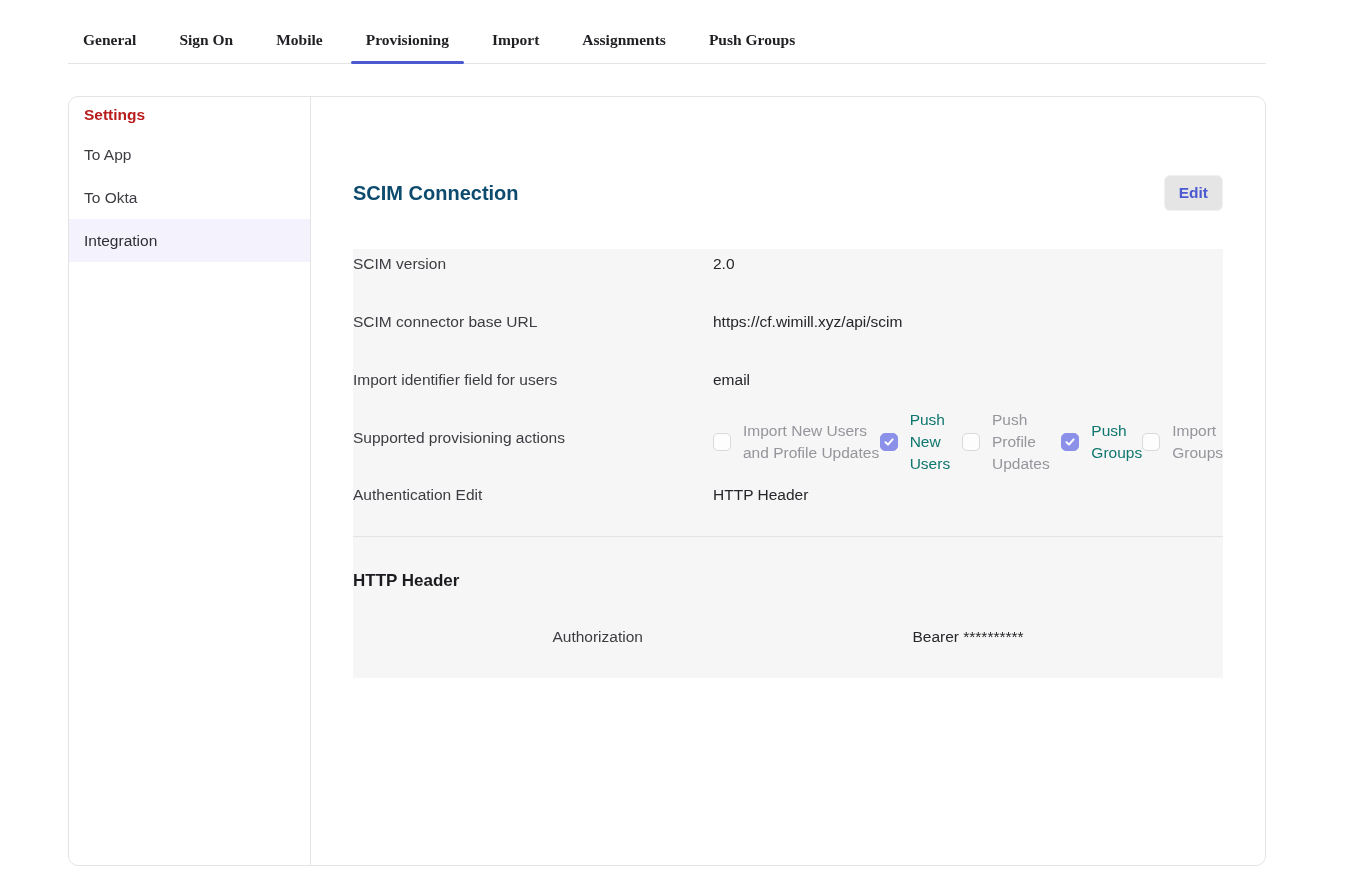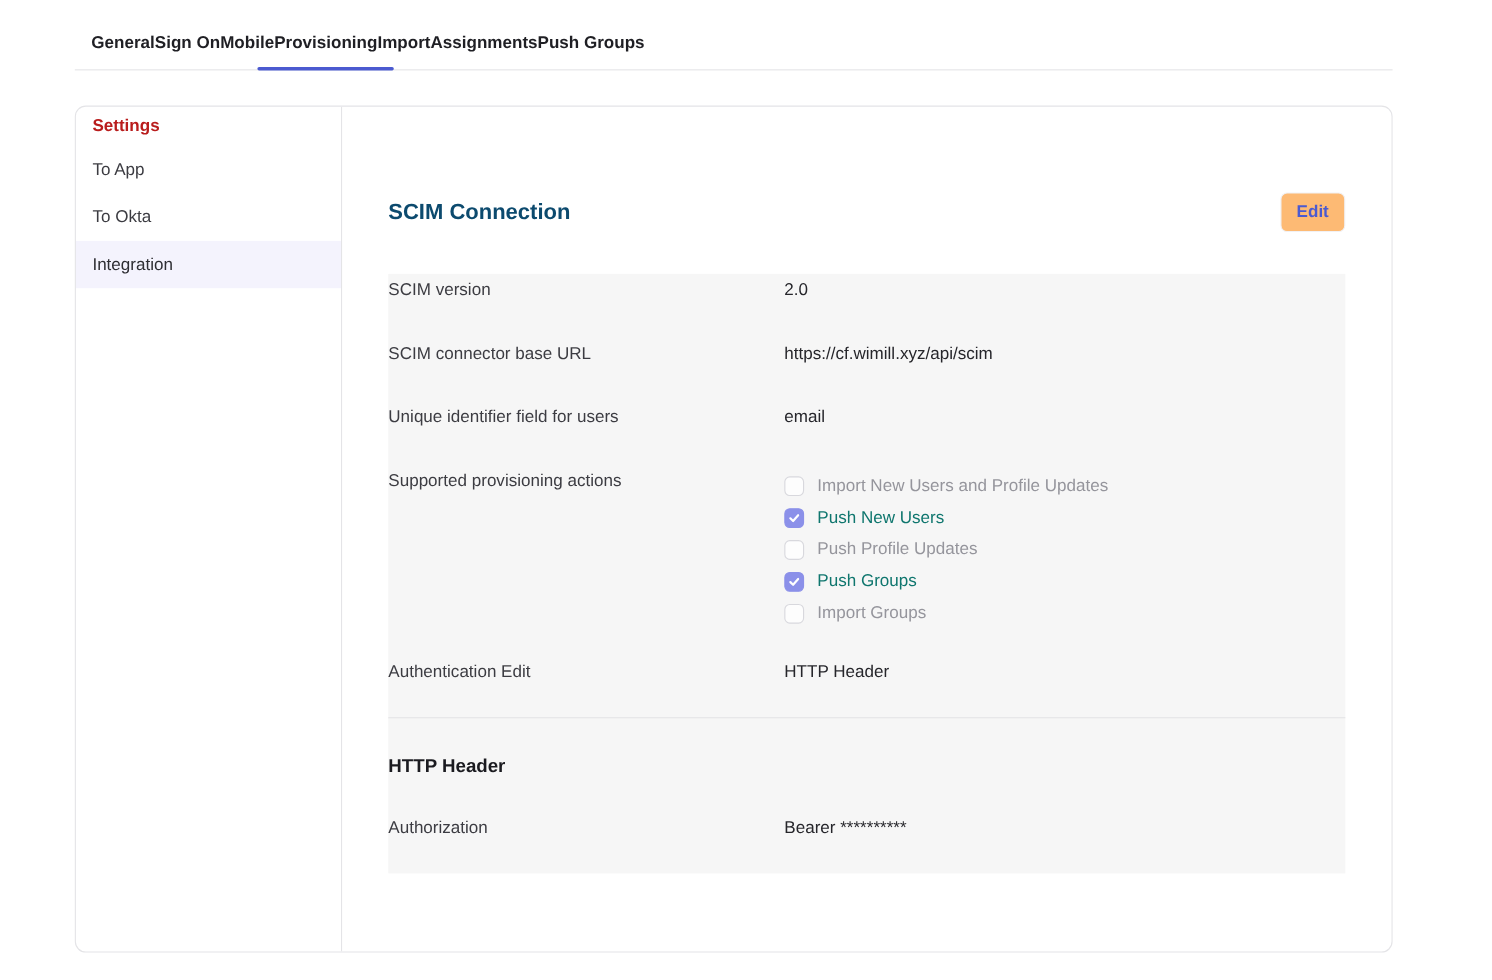--- a/index.html
+++ b/index.html
@@ -17,21 +17,21 @@
   body{
     width:1356px;height:891px;background:#ffffff;
     font-family:"Liberation Sans",sans-serif;color:var(--text-dark);
     overflow:hidden;
   }
   
   .tabbar{
     margin:0 90px 0 68px;
     padding:30px 0 0 15px;
     border-bottom:1px solid var(--border);
-    display:flex;
+    display:flex;gap:43px;font-family:Liberation Serif, serif;
   }
   .tab{
     position:relative;
     font-size:15.5px;font-weight:700;color:#1f1f24;
     line-height:20px;padding-bottom:13px;
     cursor:pointer;white-space:nowrap;
   }
   .tab.active::after{
     content:"";position:absolute;left:-15px;right:-15px;bottom:-1px;
     height:3.5px;background:var(--accent);border-radius:2px;
@@ -56,53 +56,53 @@
   .sidebar-item.selected{background:var(--selected-bg);color:#2e2e33;}
   
   .content{flex:1;padding:0 42px;}
   .content-header{
     margin-top:78px;display:flex;justify-content:space-between;align-items:center;
   }
   .section-main-title{font-size:20px;font-weight:700;color:#0c4a6e;line-height:28px;}
   .edit-btn{
     font-family:"Liberation Sans",sans-serif;
     font-size:15.5px;font-weight:700;color:var(--accent);
-    background:#fdba74;border:1px solid #f1f1f4;border-radius:6px;
+    background:#e5e5e5;border:1px solid #f1f1f4;border-radius:6px;
     padding:8px 14px;cursor:pointer;line-height:18px;
   }
   .panel{
     margin-top:38px;background:var(--panel-bg);
     padding:4px 0 30px 0;
   }
   .detail-row{
     display:flex;font-size:15.5px;line-height:22px;margin-bottom:36px;
   }
   .detail-row.cb-row{margin-bottom:28px;}
   .detail-row.last{margin-bottom:0;}
   .detail-label{width:360px;flex-shrink:0;color:var(--text-label);}
   .detail-value{color:var(--text-dark);}
   
-  .cb-list{display:flex;flex-direction:column;}
+  .cb-list{display:flex;flex-direction:row;}
   .cb-item{display:flex;align-items:center;height:29px;gap:12px;}
   .cb-box{
     width:18px;height:18px;border-radius:5px;flex-shrink:0;
     background:#fdfdfd;border:1px solid #d8d8dd;
     display:flex;align-items:center;justify-content:center;
   }
   .cb-box.checked{background:var(--cb-checked);border-color:var(--cb-checked);}
   .cb-check{
     width:10px;height:10px;display:block;
   }
   .cb-label{font-size:15.5px;color:var(--text-muted);}
   .cb-item.checked .cb-label{color:#0f766e;}
   .divider{border-top:1px solid #e3e3e5;margin-top:30px;}
   .sub-section-title{
     font-size:17px;font-weight:700;color:#1b1b20;line-height:22px;margin-top:33px;
   }
-  .http-row{margin-top:34px;}
+  .http-row{margin-top:34px;justify-content:center;}
 </style>
 </head>
 <body>
 
 <nav class="tabbar" id="tabbar">
     <div class="tab">General</div>
     <div class="tab">Sign On</div>
     <div class="tab">Mobile</div>
     <div class="tab active">Provisioning</div>
     <div class="tab">Import</div>
@@ -129,21 +129,21 @@
     <div class="panel" id="rows-container">
         <div class="detail-row">
           <div class="detail-label">SCIM version</div>
           <div class="detail-value">2.0</div>
         </div>
         <div class="detail-row">
           <div class="detail-label">SCIM connector base URL</div>
           <div class="detail-value">https://cf.wimill.xyz/api/scim</div>
         </div>
         <div class="detail-row">
-          <div class="detail-label">Unique identifier field for users</div>
+          <div class="detail-label">Import identifier field for users</div>
           <div class="detail-value">email</div>
         </div>
         <div class="detail-row cb-row">
           <div class="detail-label">Supported provisioning actions</div>
           <div class="cb-list">
             <div class="cb-item">
               <span class="cb-box"></span>
               <span class="cb-label">Import New Users and Profile Updates</span>
             </div>
             <div class="cb-item checked">

